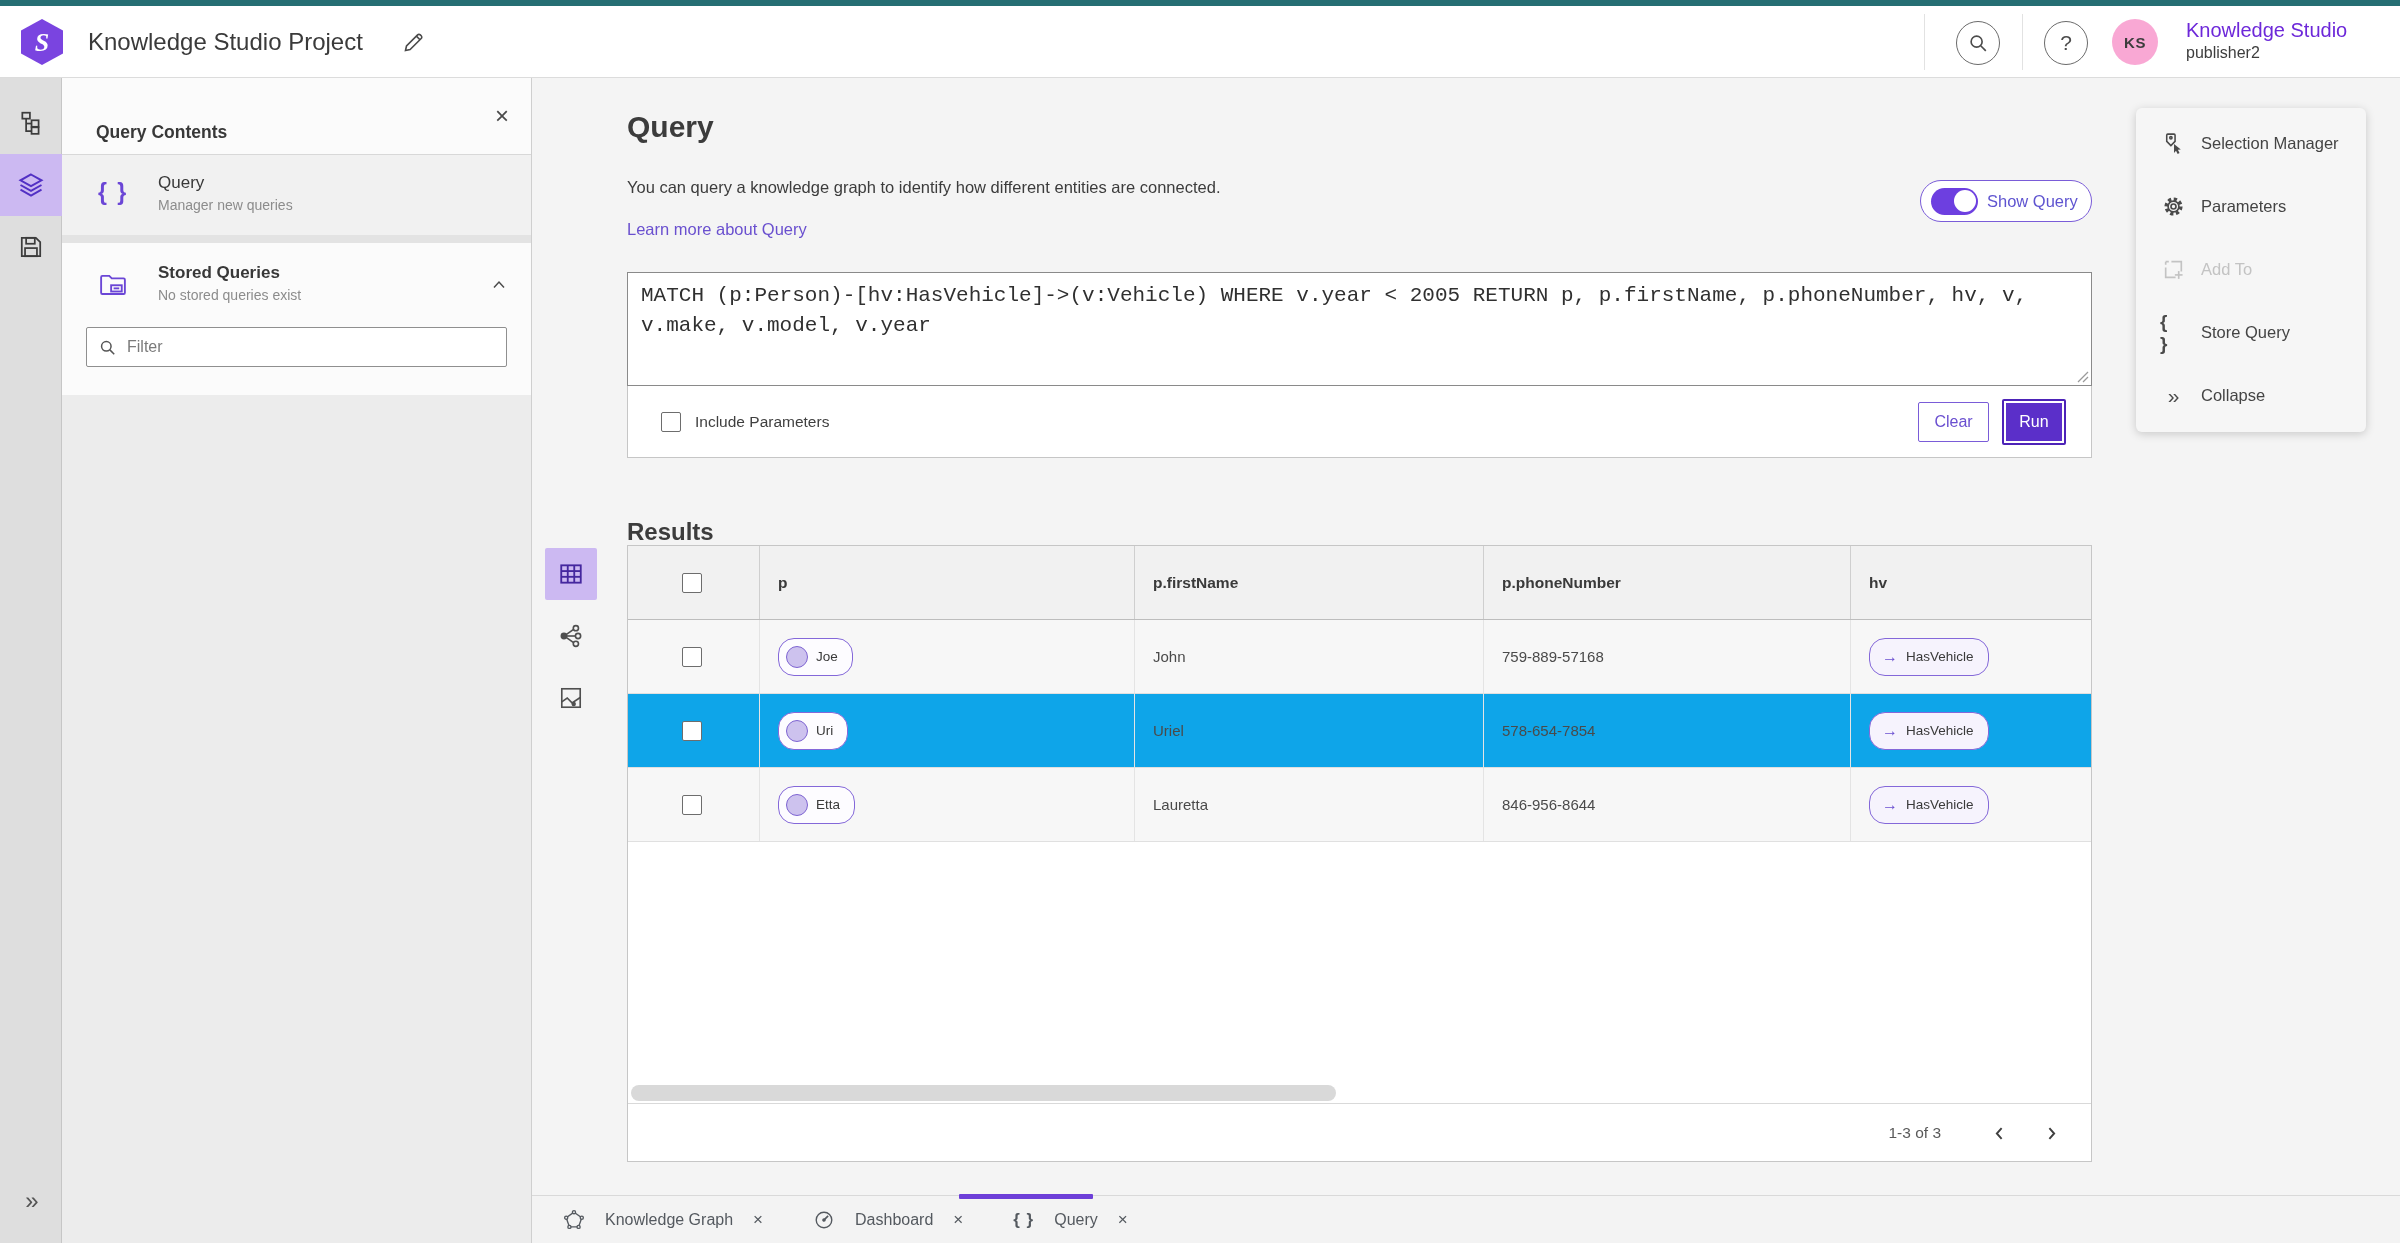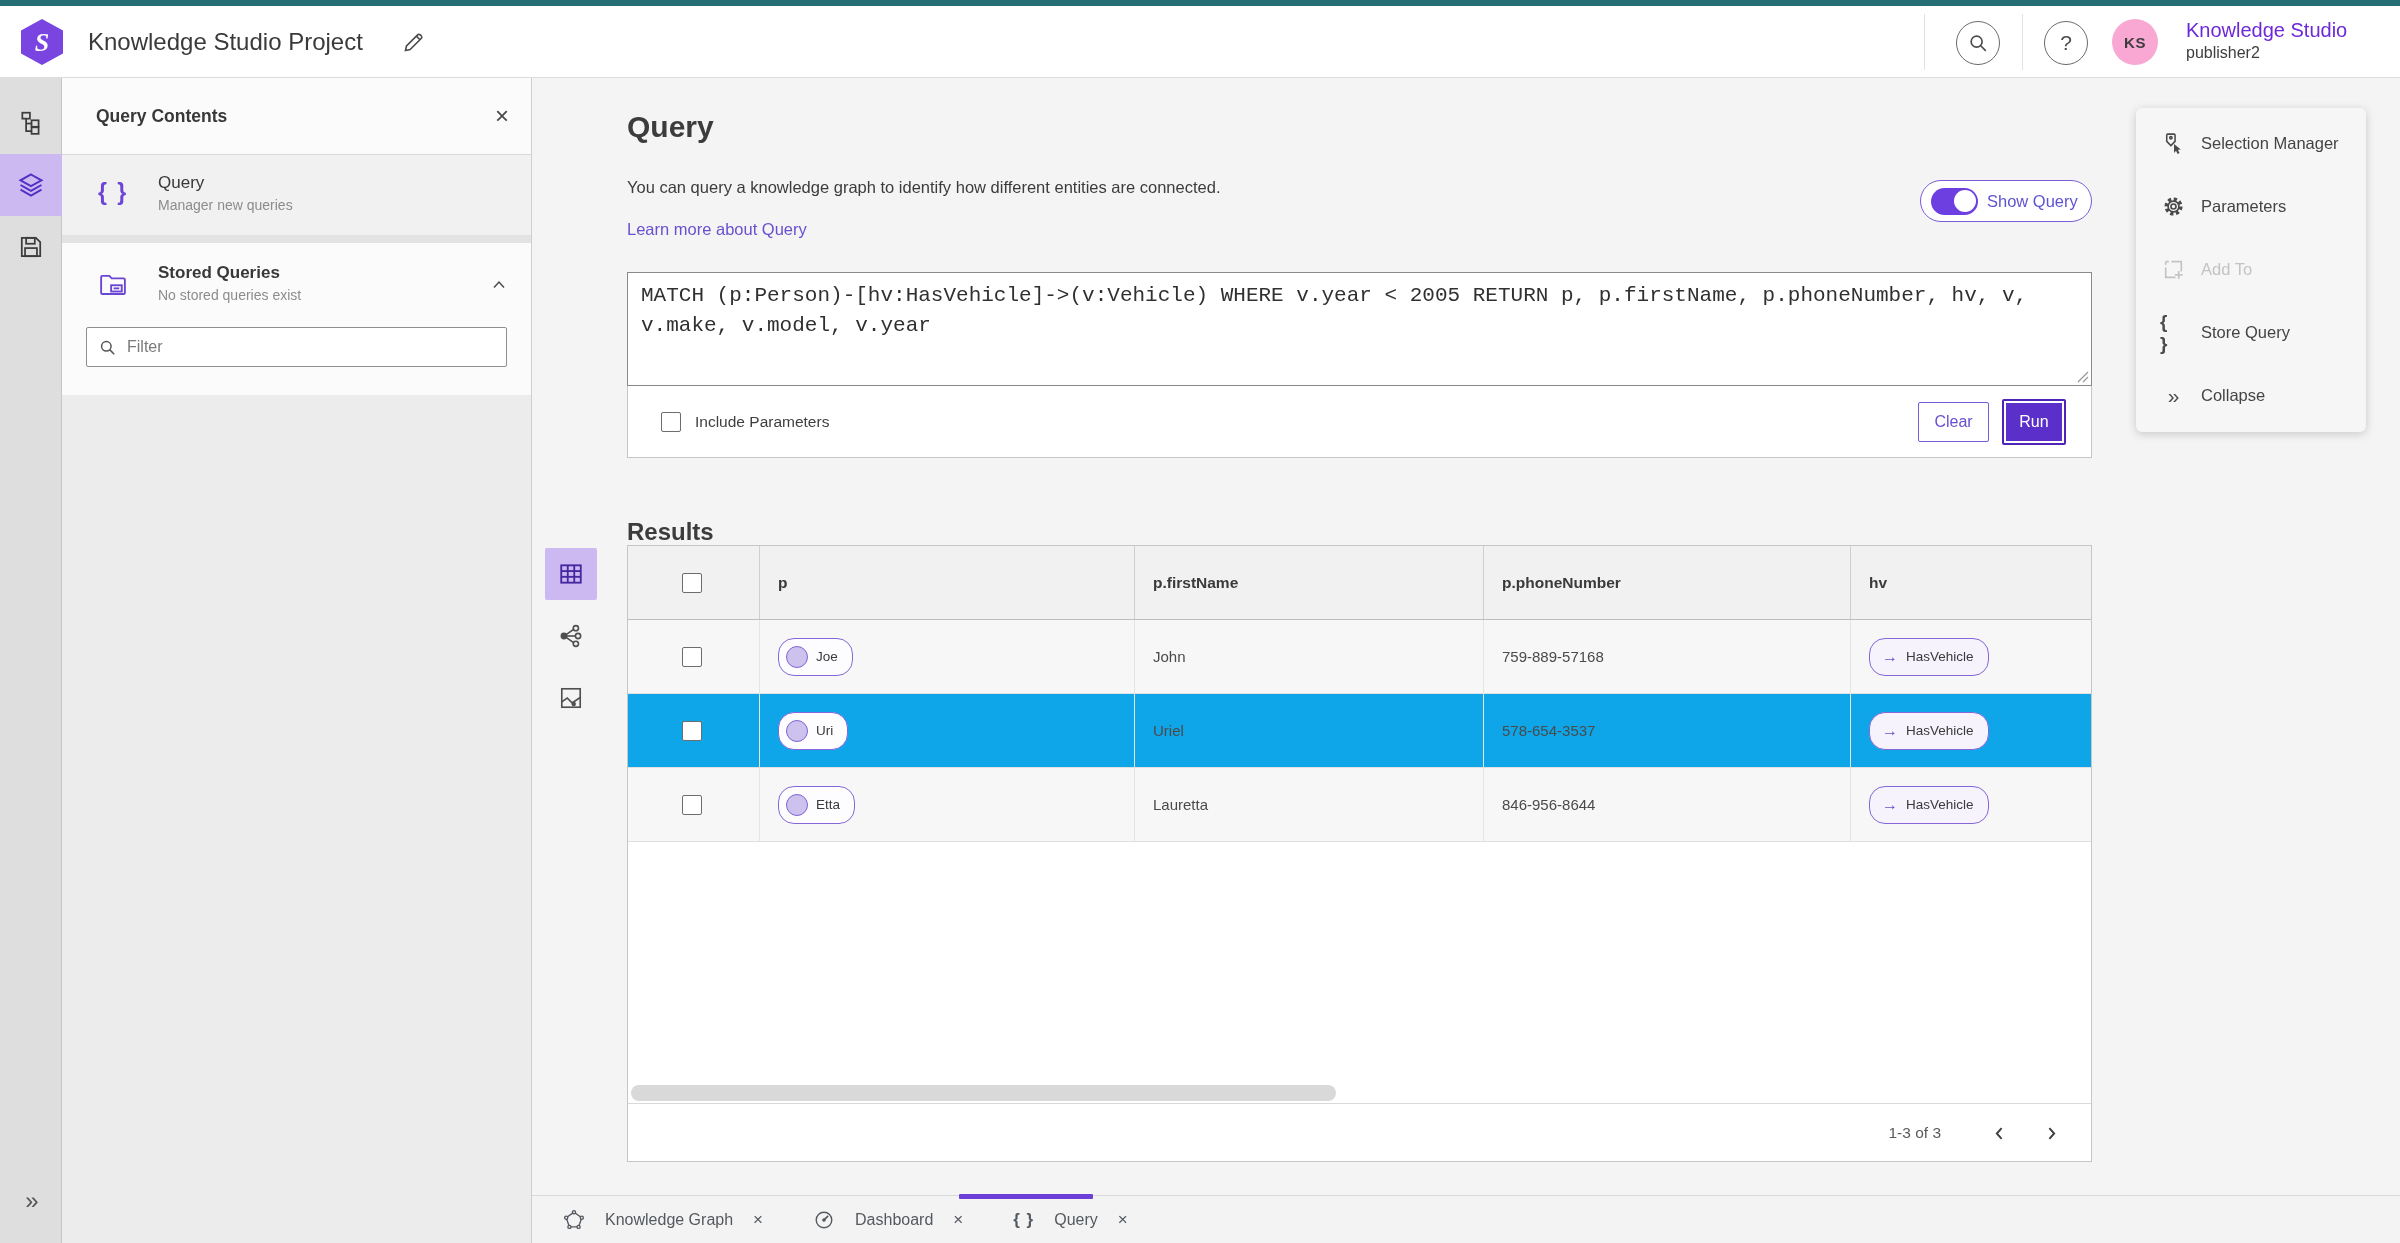--- a/index.html
+++ b/index.html
@@ -22,21 +22,21 @@
 
   
   .rail { position:absolute; left:0; top:78px; width:62px; height:1165px; background:#dedede; border-right:1px solid #c6c6c6; }
   .rail-slot { width:62px; height:62px; display:flex; align-items:center; justify-content:center; color:#3c3c3c; }
   .rail-slot.sel { background:#ccb9f2; color:#5230c4; }
   .rail-expand { position:absolute; left:0; bottom:28px; width:62px; text-align:center; font-size:24px; color:#555; letter-spacing:-2px; }
 
   
   .sidepanel { position:absolute; left:62px; top:78px; width:470px; height:1165px; background:#ececec; border-right:1px solid #cfcfcf; }
   .panel-header { position:relative; height:77px; background:#fbfbfb; border-bottom:1px solid #d8d8d8; }
-  .panel-title { position:absolute; left:34px; top:0; line-height:77px; font-size:17.5px; font-weight:bold; color:#383838; }
+  .panel-title { position:absolute; left:34px; top:16px; line-height:77px; font-size:17.5px; font-weight:bold; color:#383838; }
   .panel-close { position:absolute; right:22px; top:24px; font-size:24px; color:#4a4a4a; line-height:28px; }
   .panel-item { position:relative; height:80px; background:#f1f1f1; }
   .braces { font-size:23px; font-weight:bold; color:#6b46d6; letter-spacing:2px; }
   .pi-icon { position:absolute; left:36px; top:24px; }
   .pi-text { position:absolute; left:96px; top:16px; }
   .pi-title { font-size:17px; color:#383838; line-height:24px; }
   .pi-sub { font-size:14px; color:#8c8c8c; line-height:20px; }
   .panel-spacer { height:8px; background:#e3e3e3; }
   .panel-stored { position:relative; background:#fbfbfb; padding-bottom:28px; }
   .ps-row { position:relative; height:84px; }
@@ -306,21 +306,21 @@
         <div class="c0">
             <div class="cbx row-cbx"></div>
           </div>
         <div class="c1 cell">
           <span class="node-pill">
             <span class="node-dot"></span>
             <span class="node-label">Uri</span>
           </span>
         </div>
         <div class="c2 cell">Uriel</div>
-        <div class="c3 cell">578-654-3537</div>
+        <div class="c3 cell">578-654-7854</div>
         <div class="c4 cell">
           <span class="edge-pill">
             <span class="edge-arrow">→</span>
             <span class="node-label">HasVehicle</span>
           </span>
         </div>
       </div>
 
       <div class="trow tbody-row bg-a">
         <div class="c0">

